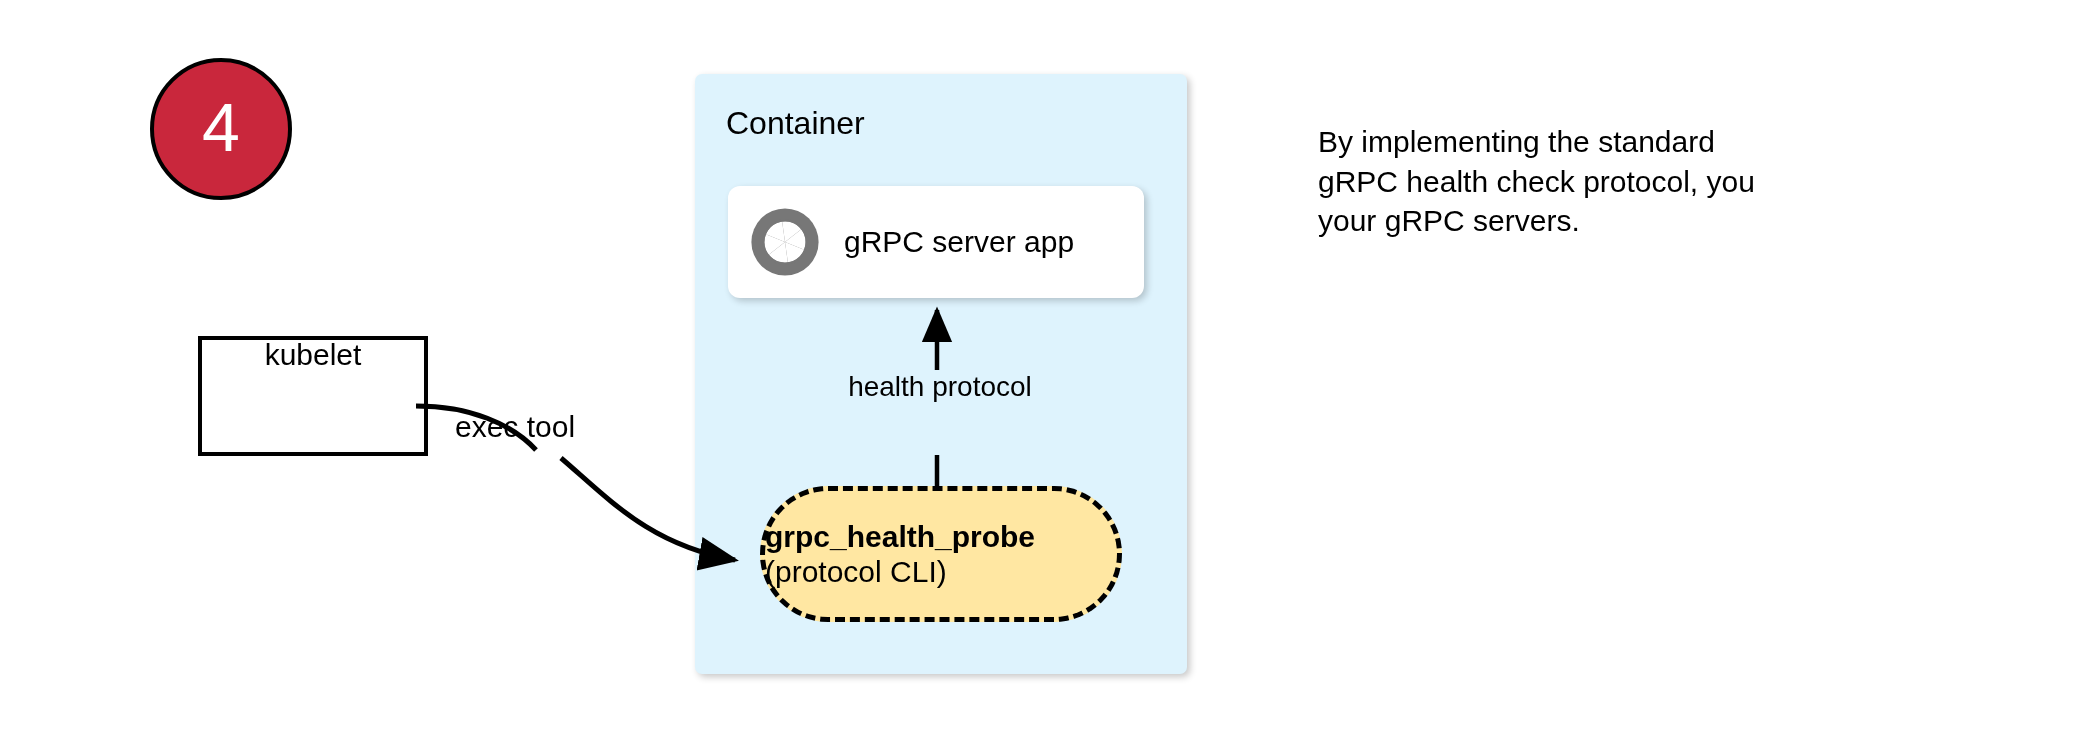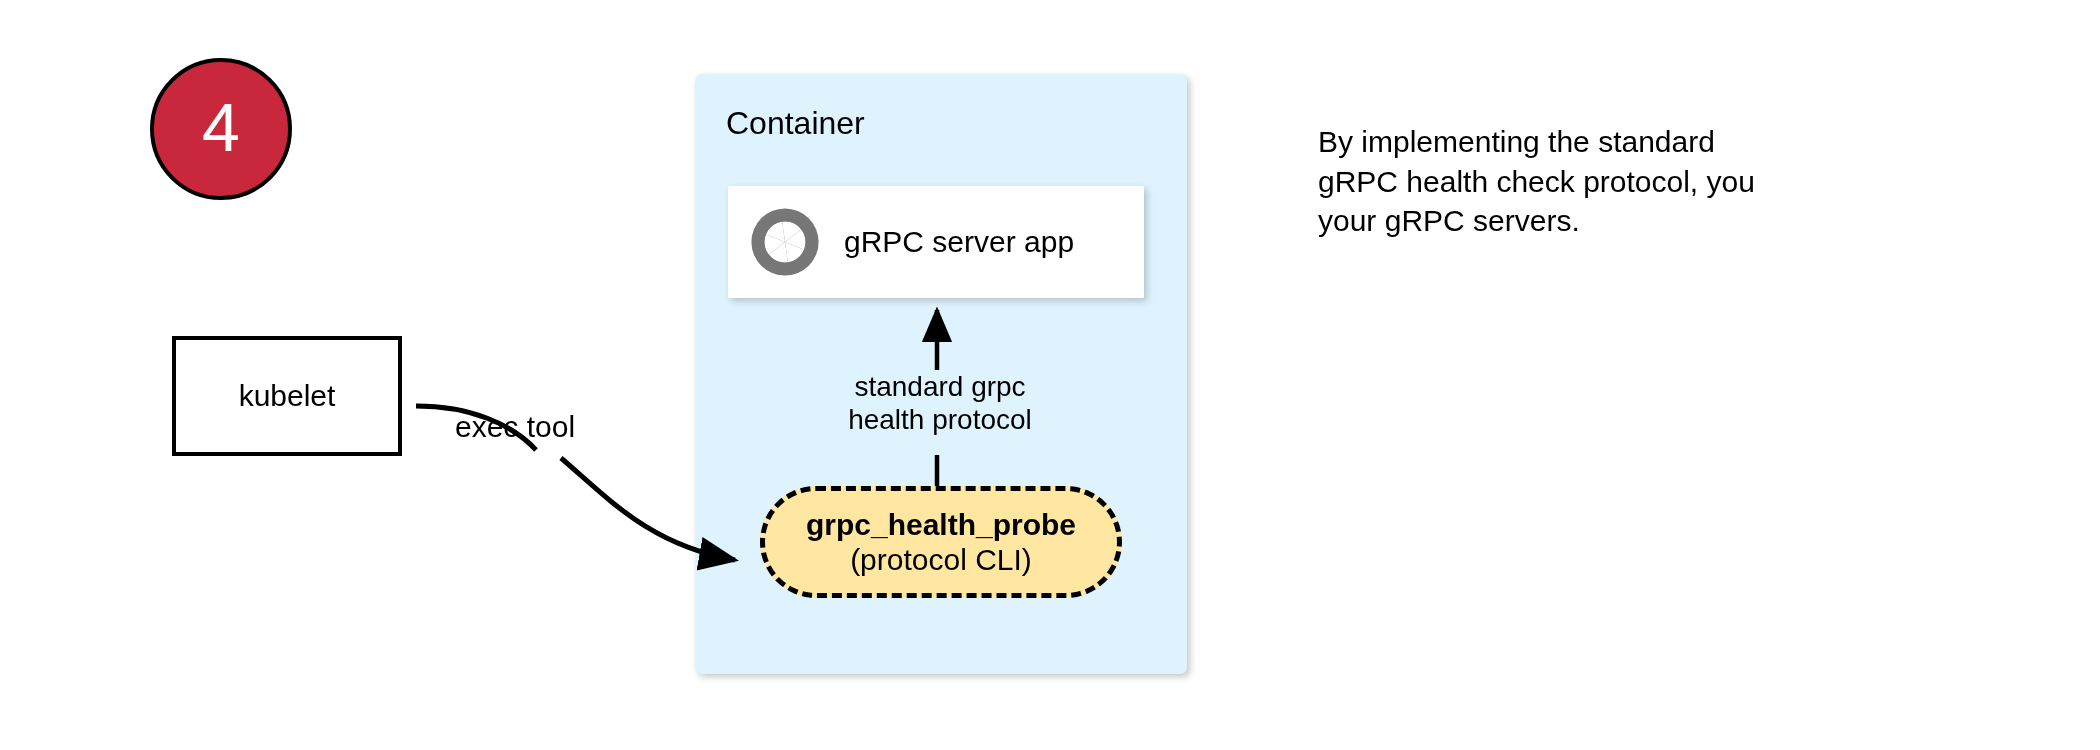--- a/index.html
+++ b/index.html
@@ -42,29 +42,29 @@
     font-size: 68px;
     line-height: 1;
     font-weight: 400;
     letter-spacing: 0;
     transform: translateY(-2px);
   }
 
   
   .kubelet-box {
     position: absolute;
-    left: 172px;
+    left: 198px;
     top: 336px;
     width: 230px;
     height: 120px;
     background: #ffffff;
     border: 4px solid #000000;
     box-sizing: border-box;
     display: flex;
-    align-items: center;
+    align-items: flex-start;
     justify-content: center;
   }
   .kubelet-box .lbl {
     font-size: 30px;
     line-height: 1;
   }
 
   
   .container-panel {
     position: absolute;
@@ -86,21 +86,21 @@
   }
 
   
   .server-card {
     position: absolute;
     left: 728px;
     top: 186px;
     width: 416px;
     height: 112px;
     background: #ffffff;
-    border-radius: 1px;
+    border-radius: 12px;
     box-shadow: 3px 3px 7px rgba(0,0,0,0.20);
     display: flex;
     align-items: center;
   }
   .server-card .grpc-icon {
     margin-left: 22px;
     width: 70px;
     height: 70px;
     flex: 0 0 auto;
   }
@@ -109,28 +109,28 @@
     font-size: 30px;
     line-height: 1;
   }
 
   
   .probe-pill {
     position: absolute;
     left: 760px;
     top: 486px;
     width: 362px;
-    height: 112px;
+    height: 136px;
     background: #FFE7A2;
     border: 5px dashed #000000;
     border-radius: 76px;
     box-sizing: border-box;
     display: flex;
     flex-direction: column;
-    align-items: center;
+    align-items: flex-start;
     justify-content: center;
   }
   .probe-pill .l1 {
     font-size: 30px;
     font-weight: bold;
     line-height: 1.18;
   }
   .probe-pill .l2 {
     font-size: 30px;
     line-height: 1.18;
@@ -229,21 +229,20 @@
       <path d="M937,370 L937,310" stroke="#000000" stroke-width="4.5" fill="none" marker-end="url(#ah)"></path>
     </g>
 
     <g>
       <path d="M416,406 C470,406 512,424 536,450" stroke="#000000" stroke-width="5" fill="none"></path>
       <path d="M561,458 C610,500 650,545 735,560" stroke="#000000" stroke-width="5" fill="none" marker-end="url(#ah)"></path>
     </g>
   </svg>
 
   <div class="protocol-label">
-    <span>standard grpc</span>
     <span>health protocol</span>
   </div>
 
   <div class="exec-label">
     <b>exec</b><span> tool</span>
   </div>
 
   <div class="side-note">
     <span>By implementing the standard</span>
     <span>gRPC health check protocol, you</span>

